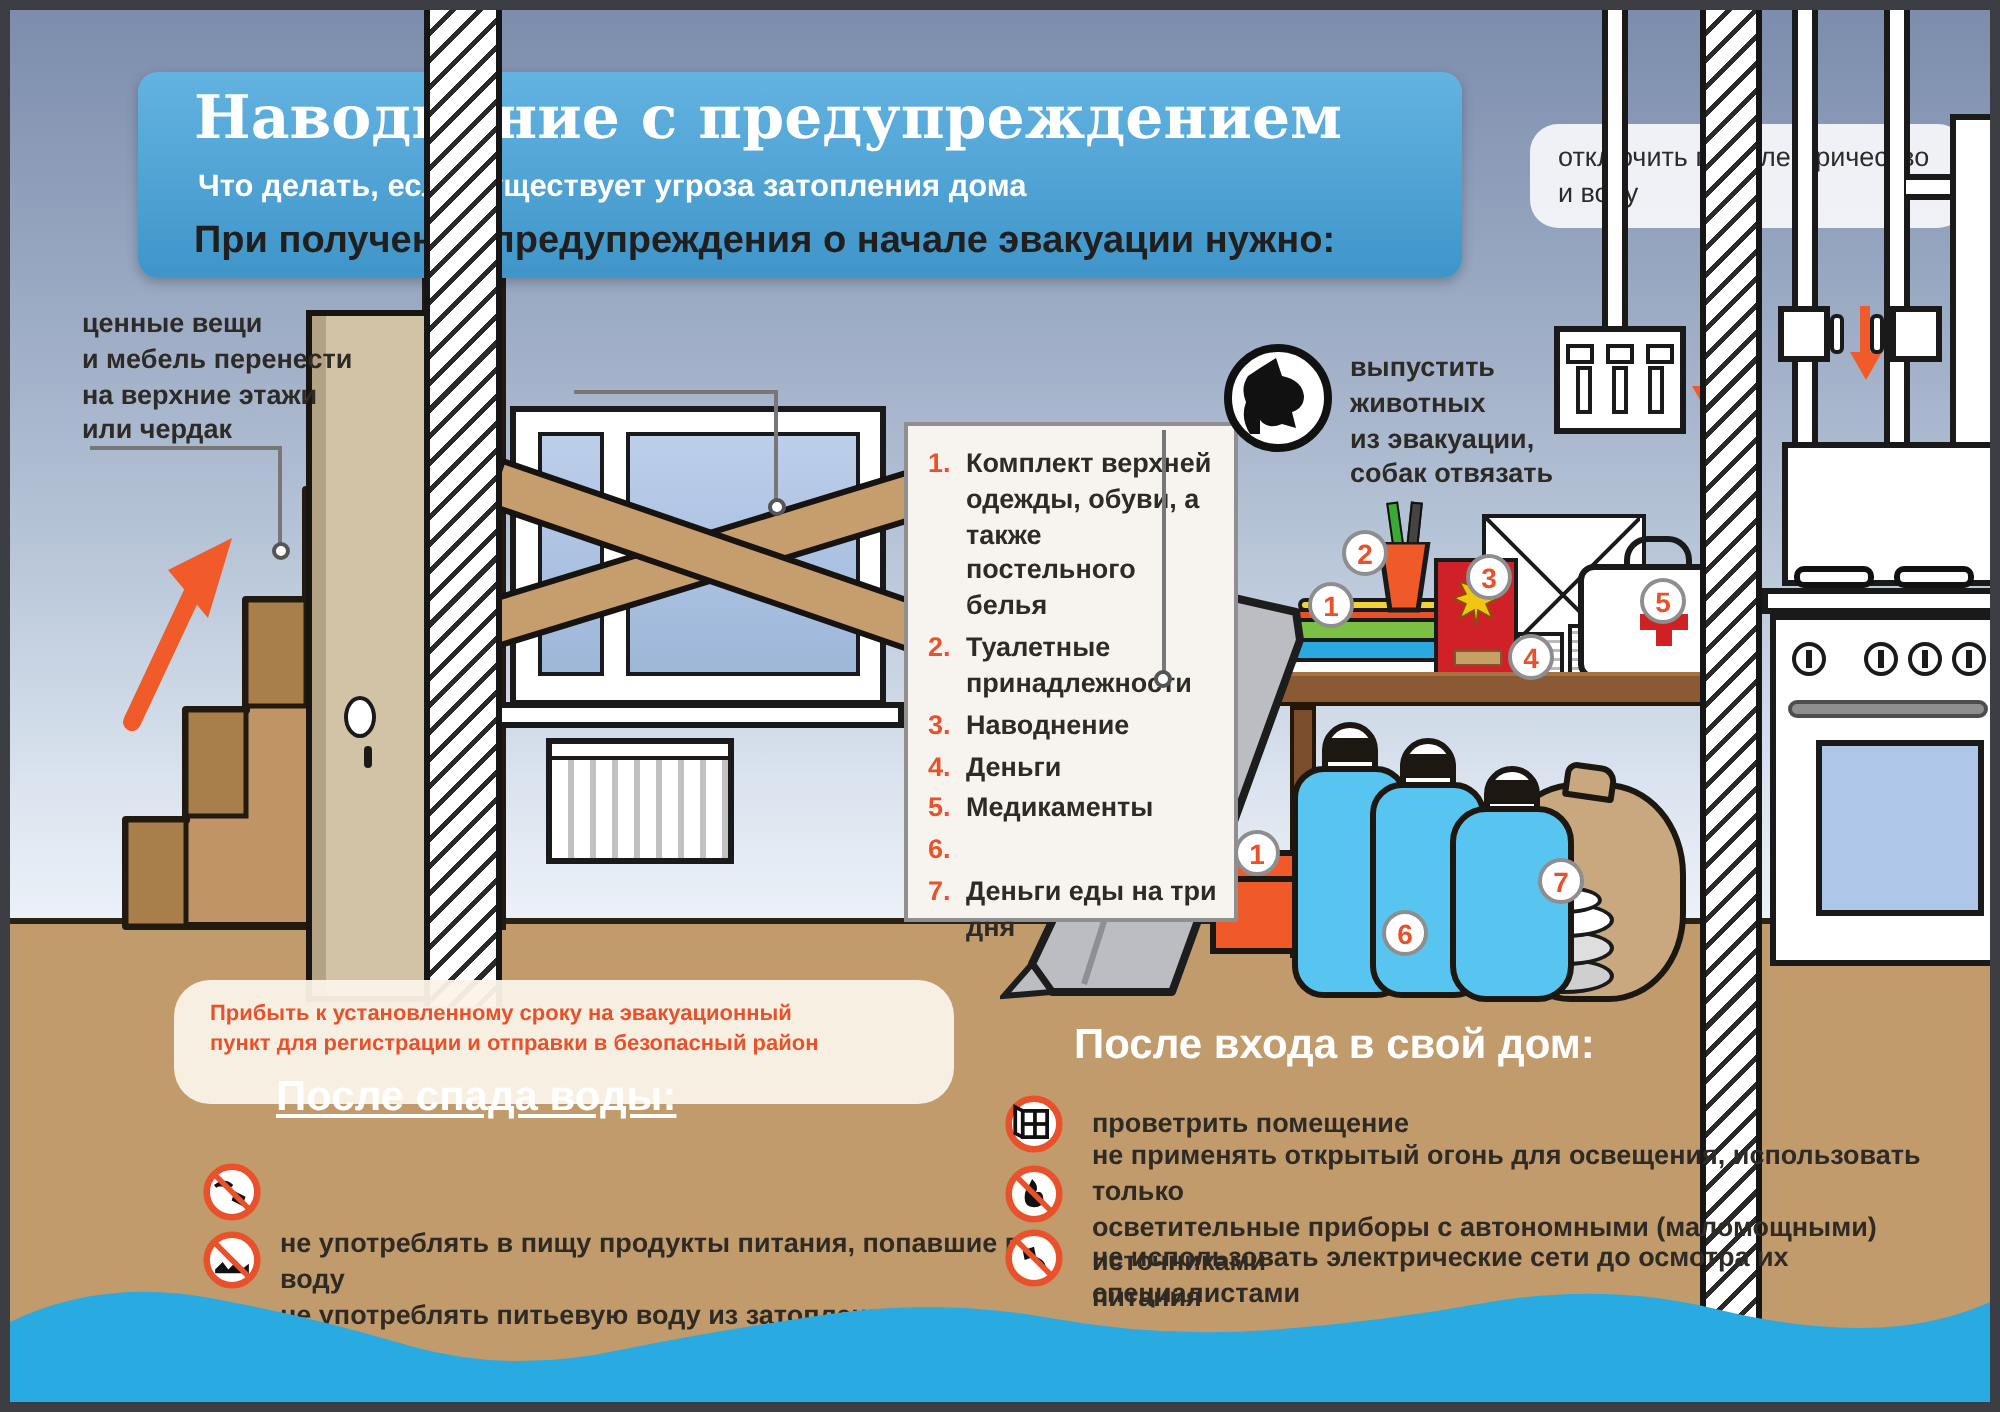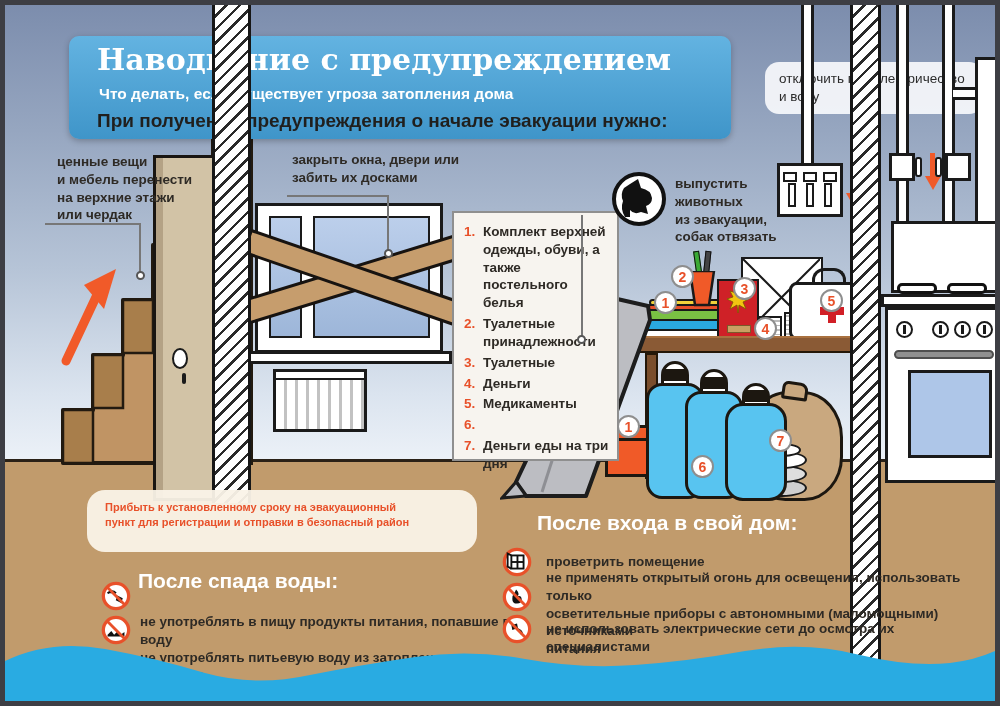--- a/index.html
+++ b/index.html
@@ -231,50 +231,48 @@
   <div class="abs mark" style="left:686px;top:450px;">
       <span>6</span>
     </div>
   <div class="abs mark" style="left:764px;top:424px;">
       <span>7</span>
     </div>
 
   <div class="abs hatch" style="left:207px;top:0;width:39px;height:498px;z-index:40;"></div>
   <div class="abs hatch" style="left:845px;top:0;width:31px;height:658px;z-index:40;"></div>
 
-  <div class="abs txt" style="left:36px;top:148px;width:160px;margin-left:16px;">ценные вещи
+  <div class="abs txt" style="left:36px;top:148px;width:160px;">ценные вещи
 и мебель перенести
 на верхние этажи
 или чердак</div>
   <div class="abs lead" style="left:40px;top:218px;width:96px;height:2px;"></div>
   <div class="abs lead" style="left:134px;top:218px;width:2px;height:50px;"></div>
   <div class="abs dot" style="left:131px;top:266px;"></div>
 
-  <div class="abs txt" style="left:287px;top:146px;width:170px;">закрыть окна, двери или
-забить их досками</div>
   <div class="abs lead" style="left:282px;top:190px;width:102px;height:2px;"></div>
   <div class="abs lead" style="left:382px;top:190px;width:2px;height:56px;z-index:41;"></div>
   <div class="abs dot" style="left:379px;top:244px;z-index:41;"></div>
 
   <div class="abs lead" style="left:576px;top:210px;width:2px;height:122px;z-index:41;"></div>
   <div class="abs dot" style="left:572px;top:330px;z-index:41;"></div>
 
   <div class="abs" style="left:447px;top:206px;width:167px;height:250px;background:#f7f4ef;border:2px solid #8f8f8f;box-sizing:border-box;padding:10px 8px 8px 10px;">
     <div style="display:flex;flex-direction:column;gap:3px;">
       <div style="display:flex;">
           <span class="accent txt" style="width:19px;flex:none;">1.</span>
           <span class="txt">Комплект верхней одежды, обуви, а также постельного белья</span>
         </div>
       <div style="display:flex;">
           <span class="accent txt" style="width:19px;flex:none;">2.</span>
           <span class="txt">Туалетные принадлежности</span>
         </div>
       <div style="display:flex;">
           <span class="accent txt" style="width:19px;flex:none;">3.</span>
-          <span class="txt">Туалетные</span>
+          <span class="txt">Наводнение</span>
         </div>
       <div style="display:flex;">
           <span class="accent txt" style="width:19px;flex:none;">4.</span>
           <span class="txt">Деньги</span>
         </div>
       <div style="display:flex;">
           <span class="accent txt" style="width:19px;flex:none;">5.</span>
           <span class="txt">Медикаменты</span>
         </div>
       <div style="display:flex;">
@@ -294,21 +292,21 @@
   <div class="abs txt" style="left:670px;top:170px;width:130px;">выпустить
 животных
 из эвакуации,
 собак отвязать</div>
 
   <div class="abs" style="left:82px;top:485px;width:390px;height:62px;background:rgba(250,243,232,.95);border-radius:18px;z-index:45;">
     <div class="txt accent" style="padding:10px 18px;font-size:11px;line-height:1.4;">Прибыть к установленному сроку на эвакуационный
 пункт для регистрации и отправки в безопасный район</div>
   </div>
 
-  <div class="abs heading-w" style="left:133px;top:564px;z-index:45;">После спада воды:</div>
+  <div class="abs heading-w" style="left:133px;top:532px;z-index:45;text-decoration:underline;">После спада воды:</div>
   <svg class="abs" style="left:96px;top:576px;z-index:45;" width="30" height="30" viewBox="0 0 32 32">
     <circle cx="16" cy="16" r="13.5" fill="#fff" stroke="#e8512a" stroke-width="3.5"></circle>
     <path d="M7 13 Q12 9 16 13 M18 17 L22 19 L21 22 L17 20 Z" stroke="#111" stroke-width="2" fill="#111"></path>
     <line x1="7" y1="7" x2="25" y2="25" stroke="#e8512a" stroke-width="3"></line>
   </svg>
   <svg class="abs" style="left:96px;top:610px;z-index:45;" width="30" height="30" viewBox="0 0 32 32">
     <circle cx="16" cy="16" r="13.5" fill="#fff" stroke="#e8512a" stroke-width="3.5"></circle>
     <path d="M7 21 L11 17 L14 21 L18 17 L21 21 L25 18 L25 23 L7 23 Z" fill="#111"></path>
     <line x1="7" y1="7" x2="25" y2="25" stroke="#e8512a" stroke-width="3"></line>
   </svg>

